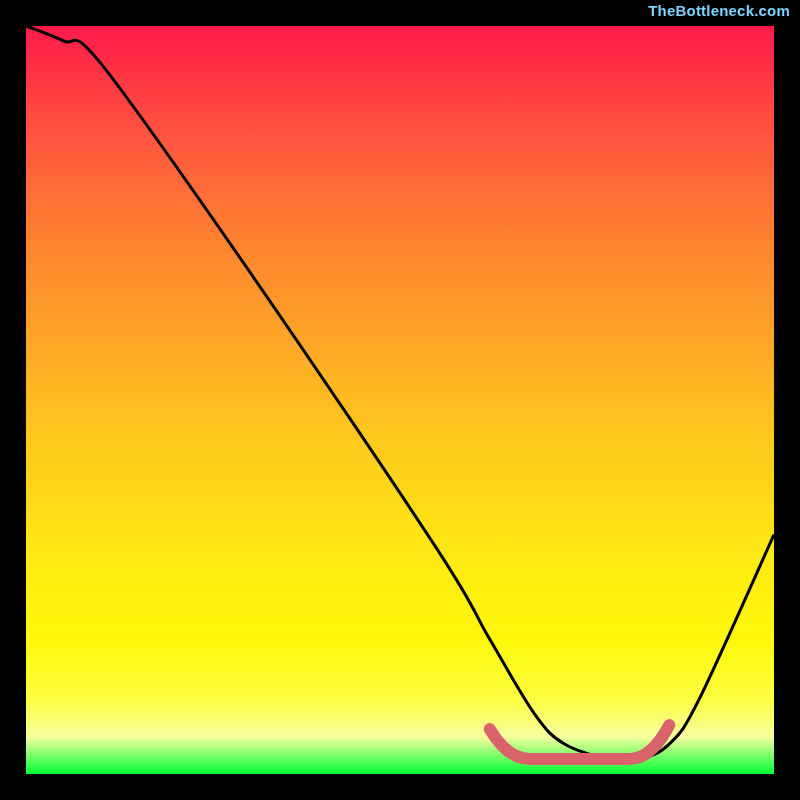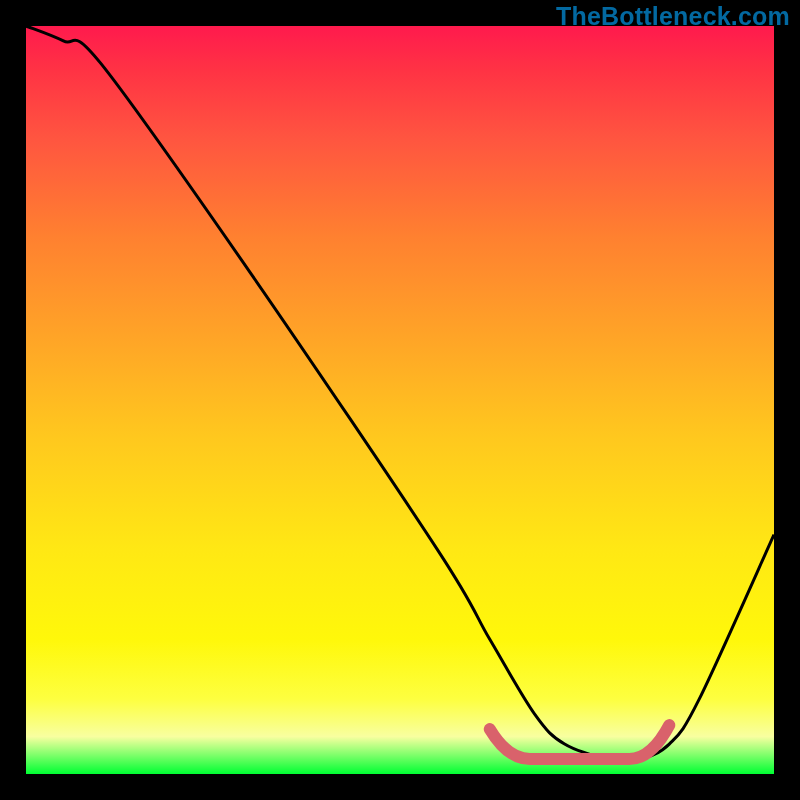--- a/index.html
+++ b/index.html
@@ -34,23 +34,23 @@
       #fdff40 90%,
       #f8ffa0 95%,
       #00ff33 100%
     );
   }
   .watermark {
     position: absolute;
     top: 2px;
     right: 10px;
     font-family: Arial, Helvetica, sans-serif;
-    font-size: 25px;
+    font-size: 15px;
     font-weight: 600;
-    color: #0369a1;
+    color: #7dd3fc;
     letter-spacing: 0.2px;
     text-align: center;
   }
   svg.curve-layer {
     position: absolute;
     left: 0;
     top: 0;
     width: 748px;
     height: 748px;
     overflow: visible;

